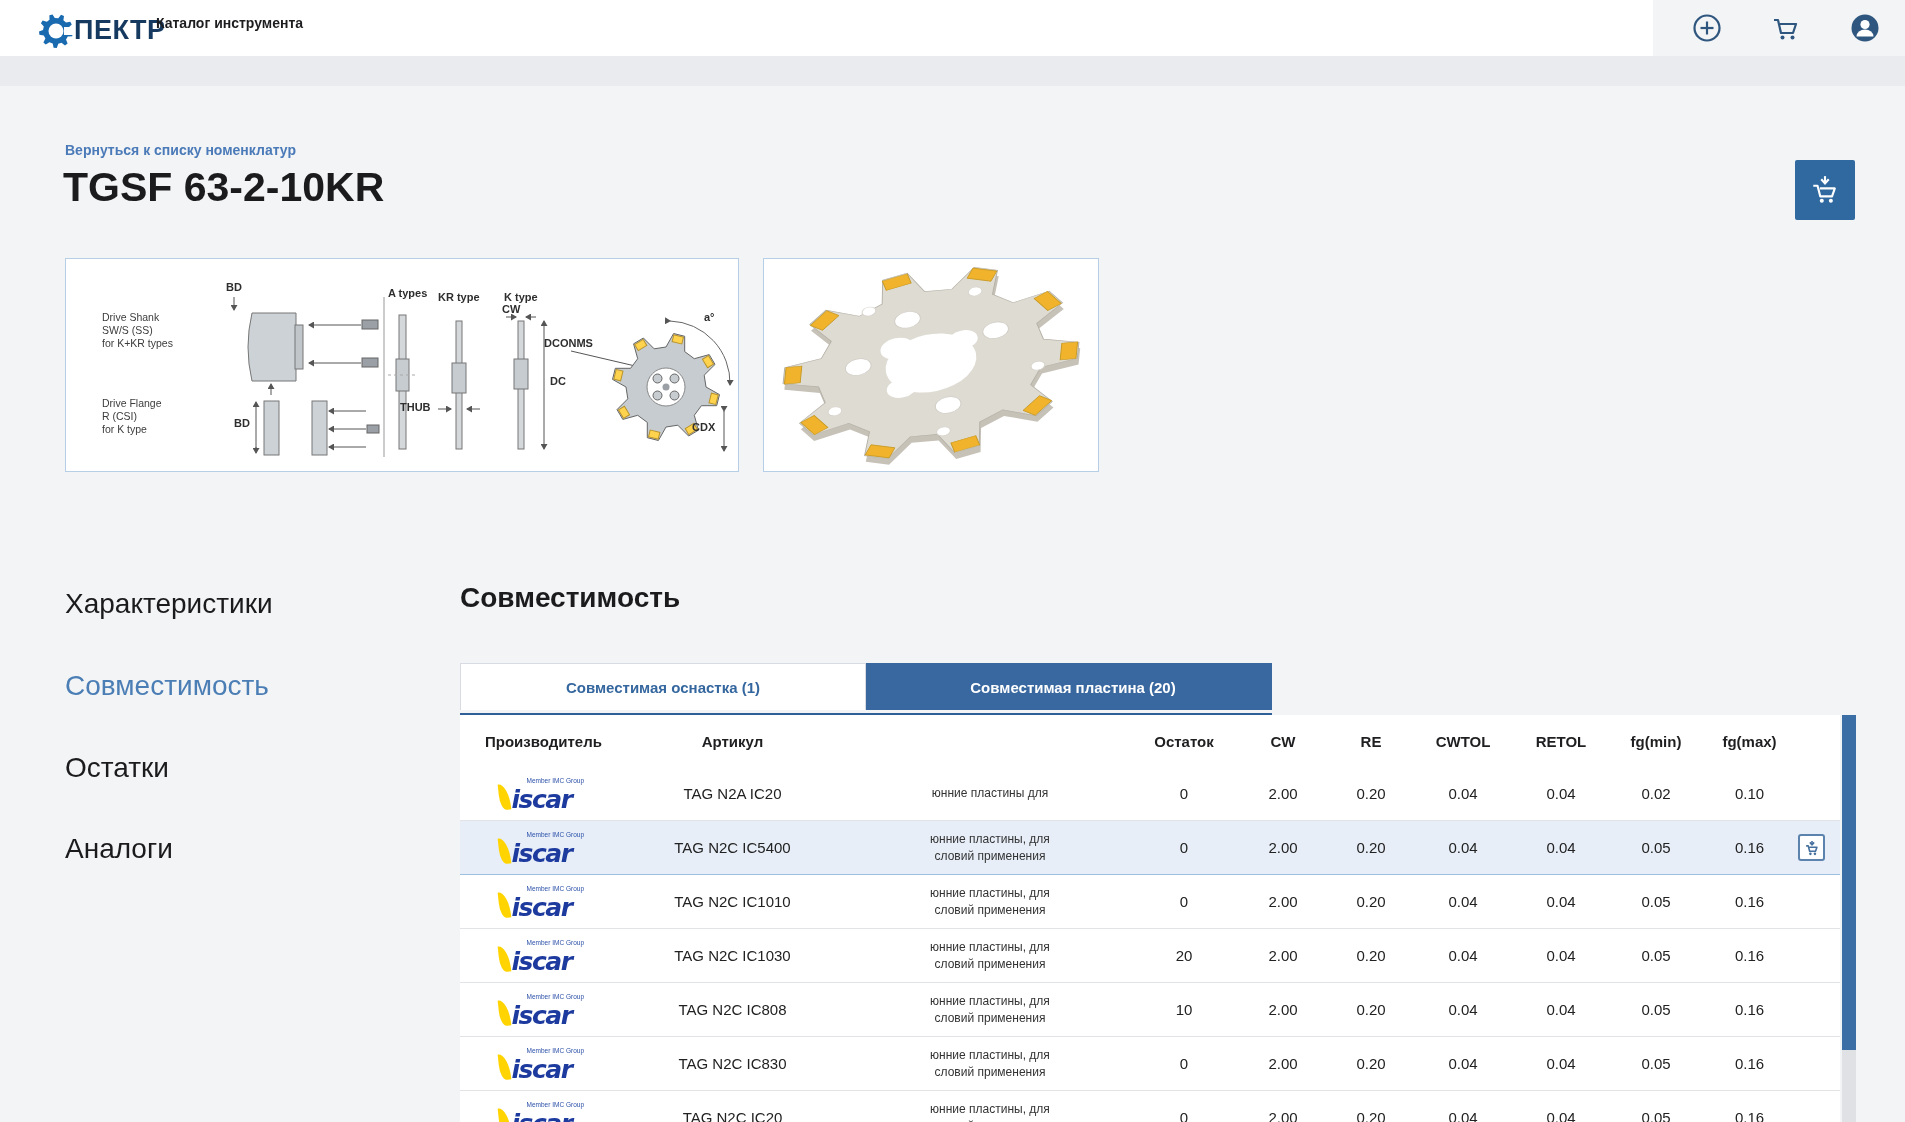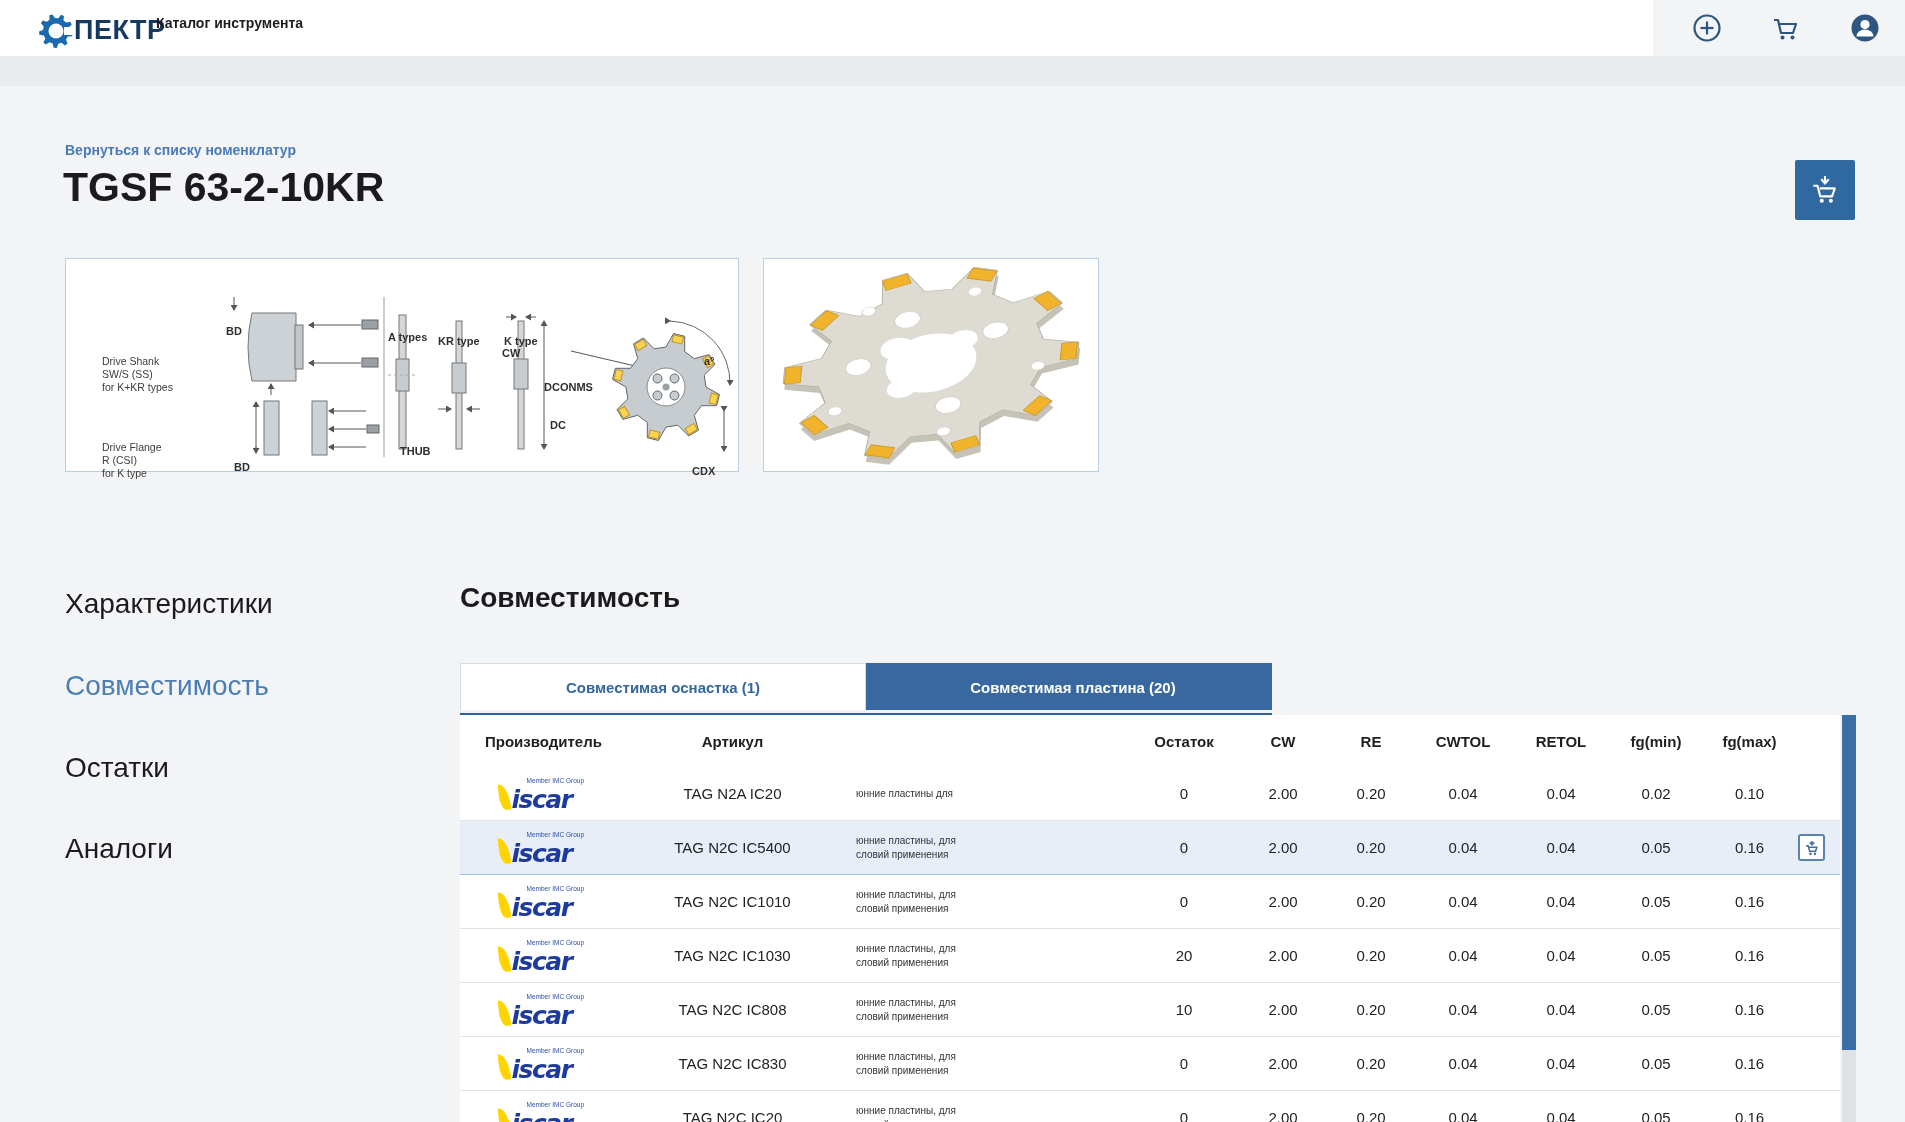--- a/index.html
+++ b/index.html
@@ -17,21 +17,21 @@
   
   .backlink{position:absolute;left:65px;top:142px;font-size:14px;font-weight:bold;color:#4a7ab8;cursor:pointer;}
   .pagetitle{position:absolute;left:63px;top:164px;font-size:41px;font-weight:bold;color:#1b1b1d;}
   .cartbtn{position:absolute;left:1795px;top:160px;width:60px;height:60px;background:#2f699f;border:none;
            border-radius:2px;display:flex;align-items:center;justify-content:center;cursor:pointer;}
 
   
   .imgcard{position:absolute;top:258px;background:#fff;border:1px solid #b7cfe6;}
   .card1{left:65px;width:672px;height:212px;}
   .card2{left:763px;width:334px;height:212px;}
-  .dlabel{position:absolute;font-size:10.5px;color:#3c3c3c;line-height:1.25;white-space:pre-line;margin-top:44px;}
+  .dlabel{position:absolute;font-size:10.5px;color:#3c3c3c;line-height:1.25;white-space:pre-line;}
   .dlabel.b{font-weight:bold;font-size:11px;color:#2e2e2e;}
 
   
   .sideitem{position:absolute;left:65px;font-size:28px;font-weight:500;color:#1b1b1d;cursor:pointer;}
   .sideitem.active{color:#4b7eb5;}
 
   
   .secheading{position:absolute;left:460px;top:582px;font-size:28px;font-weight:bold;color:#1b1b1d;}
   .tabs{position:absolute;left:460px;top:663px;width:812px;height:52px;display:flex;
         border-bottom:2px solid #2f5f96;box-sizing:border-box;}
@@ -40,21 +40,21 @@
   .tab.inactive{background:#fff;color:#35679f;border:1px solid #d8dce2;border-bottom:none;}
   .tab.active{background:#39679f;color:#fff;border:1px solid #39679f;border-bottom:none;padding-left:8px;}
 
   
   .tablewrap{position:absolute;left:460px;top:715px;width:1380px;background:#fff;}
   table{border-collapse:collapse;table-layout:fixed;width:1380px;font-size:15px;color:#222;}
   thead th{height:50px;font-size:15px;font-weight:bold;color:#1f1f21;vertical-align:middle;background:#fff;}
   th.hleft{text-align:left;padding-left:25px;}
   tbody td{height:51px;vertical-align:middle;text-align:center;border-bottom:1px solid #e1e3e7;}
   tbody tr.hl td{background:#e7eef8;border-top:1px solid #9fbfdf;border-bottom:1px solid #9fbfdf;}
-  td.desc{font-size:10px;color:#333;text-align:left;line-height:1.35;padding-right:6px;}
+  td.desc{font-size:12px;color:#333;text-align:center;line-height:1.35;padding-right:6px;}
   .iscar{display:flex;flex-direction:column;align-items:center;width:110px;margin:0 auto;}
   .imc{font-size:6.5px;color:#2b50a8;align-self:flex-end;margin-right:6px;}
   .iscar-row{display:flex;align-items:flex-end;}
   .flame{width:11px;height:26px;background:#ffd400;border-radius:0 95% 0 60%;
          transform:rotate(-6deg);margin-right:2px;}
   .iscar-word{font-size:25px;font-weight:bold;font-style:italic;color:#1d3a9e;
               letter-spacing:-1.5px;line-height:.85;font-family:"DejaVu Sans",sans-serif;}
   .rowcartbtn{width:27px;height:27px;background:#fff;border:2px solid #5b83ad;border-radius:3px;
               display:flex;align-items:center;justify-content:center;cursor:pointer;padding:0;}
 

